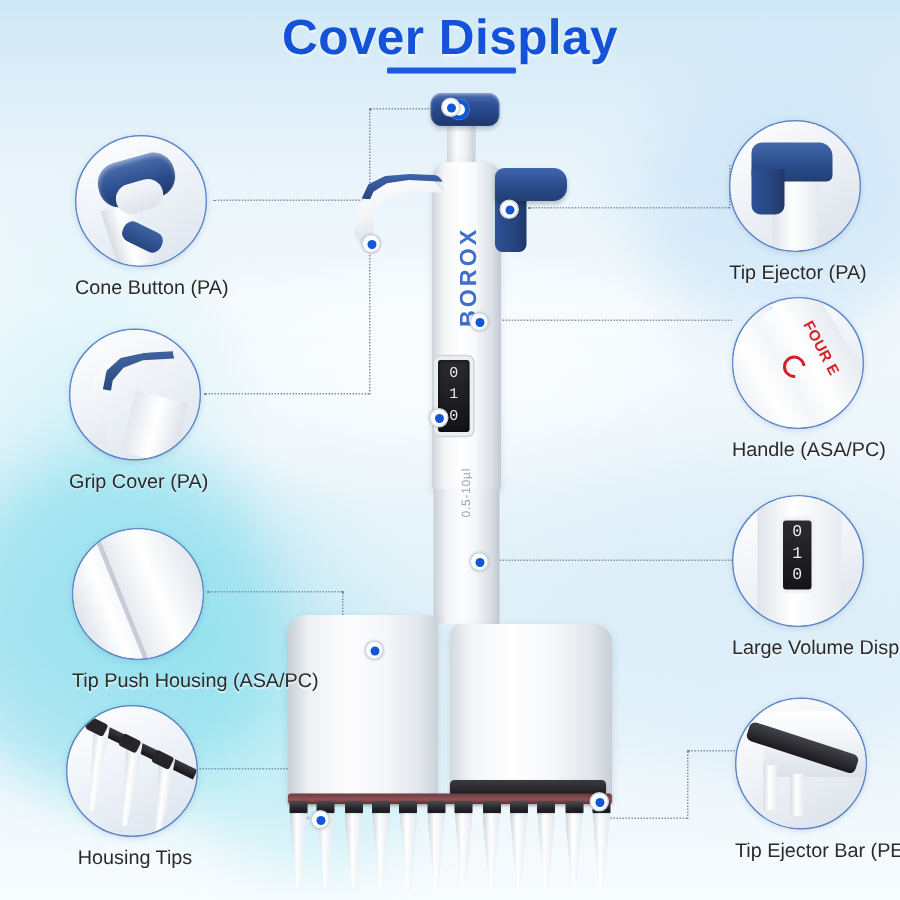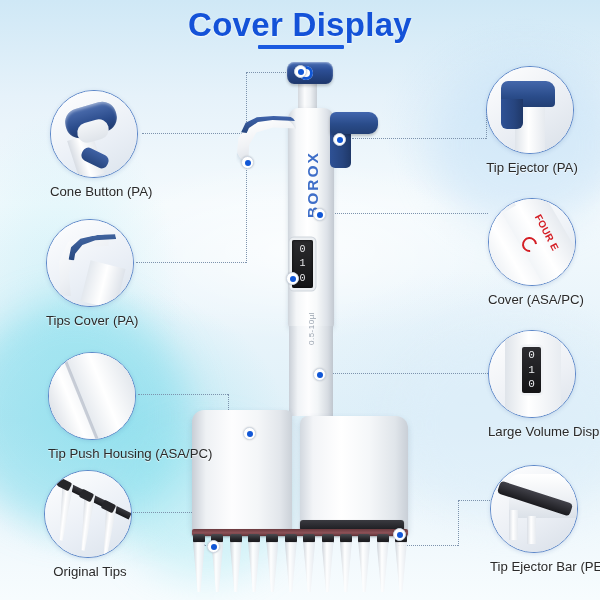--- a/index.html
+++ b/index.html
@@ -292,21 +292,21 @@
 
   <div class="callout left" style="left:46px;top:219px;">
     <div class="bubble">
       <div class="art">
         <div class="bg-soft"></div>
         <div style="position:absolute;left:8px;top:14px;width:58px;height:60px;transform:rotate(-8deg);background:linear-gradient(150deg,#ffffff,#eef1f5 50%,#d4dae2);clip-path:polygon(2% 96%,8% 40%,28% 10%,62% 2%,100% 8%,96% 26%,58% 22%,34% 34%,22% 62%,20% 100%);"></div>
         <div style="position:absolute;left:18px;top:16px;width:52px;height:22px;transform:rotate(-8deg);background:linear-gradient(180deg,#41649f,#26477f);clip-path:polygon(4% 92%,12% 38%,32% 6%,64% 0%,100% 8%,100% 30%,60% 22%,34% 36%,18% 70%,14% 100%);"></div>
         <div style="position:absolute;left:38px;top:44px;width:36px;height:42px;transform:rotate(14deg);background:linear-gradient(90deg,#e3e8ee,#ffffff 50%,#dee3ea);"></div>
       </div>
     </div>
-    <div class="clabel">Tips Cover (PA)</div>
+    <div class="clabel">Grip Cover (PA)</div>
   </div>
 
   <div class="callout left" style="left:48px;top:352px;">
     <div class="bubble">
       <div class="art">
         <div class="bg-soft" style="background:linear-gradient(145deg,#fdfdfe,#e8ecf2 55%,#d5dbe3);"></div>
         <div style="position:absolute;left:-6px;top:-8px;width:46px;height:104px;transform:rotate(-22deg);background:linear-gradient(90deg,#d9dee5,#ffffff 55%,#eceff3);"></div>
         <div style="position:absolute;left:34px;top:-10px;width:58px;height:106px;transform:rotate(-22deg);background:linear-gradient(90deg,#e6eaef,#ffffff 40%,#dfe4ea);"></div>
         <div style="position:absolute;left:30px;top:-10px;width:3px;height:110px;transform:rotate(-22deg);background:rgba(160,170,185,.55);"></div>
       </div>
@@ -320,24 +320,24 @@
         <div class="bg-soft"></div>
         <div style="position:absolute;left:4px;top:2px;width:92px;height:7px;transform:rotate(26deg);transform-origin:left top;background:linear-gradient(180deg,#3a3a40,#17171a);"></div>
         <div style="position:absolute;left:14px;top:12px;width:11px;height:58px;transform:rotate(7deg);background:linear-gradient(90deg,#d3d8df,#ffffff 45%,#e4e8ed);clip-path:polygon(0 0,100% 0,64% 100%,36% 100%);"></div>
         <div style="position:absolute;left:36px;top:22px;width:11px;height:58px;transform:rotate(7deg);background:linear-gradient(90deg,#d3d8df,#ffffff 45%,#e4e8ed);clip-path:polygon(0 0,100% 0,64% 100%,36% 100%);"></div>
         <div style="position:absolute;left:58px;top:32px;width:11px;height:54px;transform:rotate(7deg);background:linear-gradient(90deg,#d3d8df,#ffffff 45%,#e4e8ed);clip-path:polygon(0 0,100% 0,64% 100%,36% 100%);"></div>
         <div style="position:absolute;left:13px;top:9px;width:13px;height:9px;transform:rotate(26deg);background:#26262a;border-radius:2px;"></div>
         <div style="position:absolute;left:35px;top:20px;width:13px;height:9px;transform:rotate(26deg);background:#26262a;border-radius:2px;"></div>
         <div style="position:absolute;left:57px;top:31px;width:13px;height:9px;transform:rotate(26deg);background:#26262a;border-radius:2px;"></div>
       </div>
     </div>
-    <div class="clabel">Original Tips</div>
-  </div>
-
-  <div class="callout right" style="left:486px;top:66px;">
+    <div class="clabel">Housing Tips</div>
+  </div>
+
+  <div class="callout right" style="left:486px;top:80px;">
     <div class="bubble">
       <div class="art">
         <div class="bg-soft" style="background:linear-gradient(145deg,#ffffff,#e9edf3 60%,#d9e0e8);"></div>
         <div style="position:absolute;left:28px;top:30px;width:30px;height:58px;background:linear-gradient(90deg,#dfe4ea,#ffffff 45%,#e6eaef);"></div>
         <div style="position:absolute;left:14px;top:14px;width:54px;height:26px;border-radius:7px 9px 4px 4px;background:linear-gradient(180deg,#4467ab,#2a4c8a 60%,#223f74);"></div>
         <div style="position:absolute;left:14px;top:32px;width:22px;height:30px;border-radius:0 0 6px 6px;background:linear-gradient(90deg,#2e5195,#27457f 60%,#1f3868);"></div>
       </div>
     </div>
     <div class="clabel">Tip Ejector (PA)</div>
   </div>
@@ -345,21 +345,21 @@
   <div class="callout right" style="left:488px;top:198px;">
     <div class="bubble">
       <div class="art">
         <div class="bg-soft" style="background:linear-gradient(150deg,#ffffff,#eef2f7 55%,#dde4ec);"></div>
         <div style="position:absolute;left:-8px;top:6px;width:60px;height:104px;transform:rotate(-30deg);background:linear-gradient(90deg,#e4e9ef,#ffffff 50%,#eaeef3);"></div>
         <div style="position:absolute;left:36px;top:-4px;width:46px;height:104px;transform:rotate(-30deg);background:linear-gradient(90deg,#f2f5f8,#ffffff 40%,#e7ebf0);"></div>
         <div class="logo-dot"></div>
         <div class="logo-red">FOUR E</div>
       </div>
     </div>
-    <div class="clabel">Cover (ASA/PC)</div>
+    <div class="clabel">Handle (ASA/PC)</div>
   </div>
 
   <div class="callout right" style="left:488px;top:330px;">
     <div class="bubble">
       <div class="art">
         <div class="bg-soft" style="background:linear-gradient(150deg,#ffffff,#edf0f5 60%,#dce2ea);"></div>
         <div style="position:absolute;left:16px;top:-6px;width:56px;height:104px;background:linear-gradient(90deg,#dfe4ea,#ffffff 42%,#e8ecf1);"></div>
         <div class="mini-win">
           <span>0</span>
           <span>1</span>

